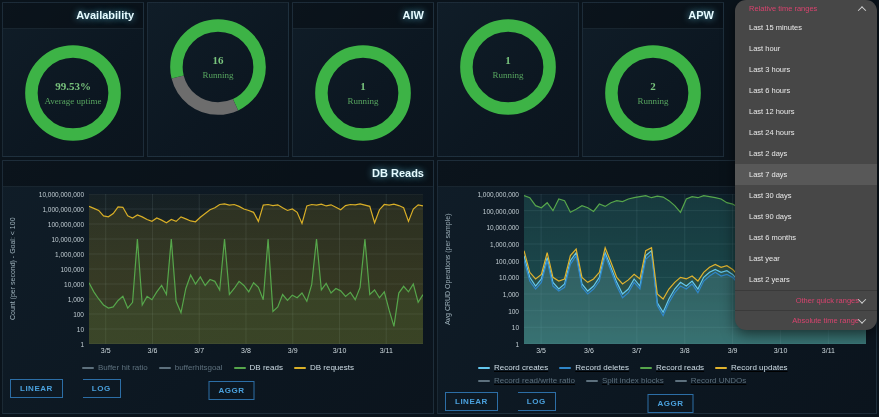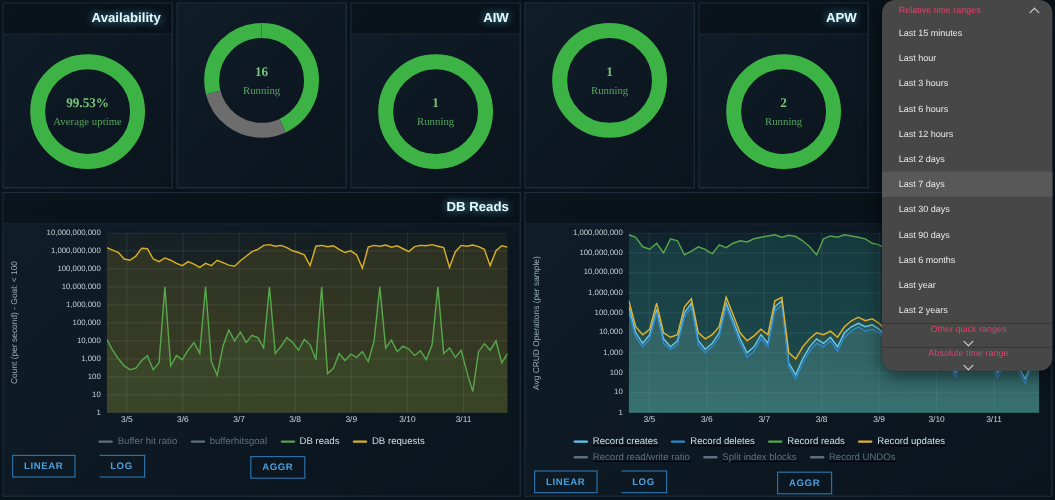--- a/index.html
+++ b/index.html
@@ -40,22 +40,22 @@
   .btn-group{position:absolute;left:7px;top:0;display:flex;gap:20px;}
   .btn-group .btn+.btn{border-left:none;}
   .aggr-wrap{position:absolute;left:50%;transform:translateX(-50%);top:0;padding-left:27px;}
   
   .time-menu{position:absolute;left:735px;top:0;width:142px;background:#474747;z-index:50;
     box-shadow:0 4px 14px rgba(0,0,0,0.55);border-radius:11px;}
   .tm-header{height:17px;display:flex;align-items:center;justify-content:space-between;
     padding:0 12px 0 14px;font-size:7.5px;}
   .tm-item{height:21px;display:flex;align-items:center;padding-left:14px;font-size:7.5px;color:#e9e9e9;cursor:pointer;}
   .tm-item.sel{background:#585858;}
-  .tm-footer-item{height:19px;display:flex;align-items:center;justify-content:space-between;
-    padding:0 12px 0 14px;font-size:7.5px;border-top:1px solid #3a3a3a;cursor:pointer;flex-direction:column;}
+  .tm-footer-item{height:19px;display:flex;align-items:center;justify-content:flex-end;
+    padding:0 12px 0 14px;font-size:7.5px;border-top:1px solid #3a3a3a;cursor:pointer;}
   .chev{width:5px;height:5px;border-right:1.5px solid #cfcfcf;border-bottom:1.5px solid #cfcfcf;display:inline-block;}
   .chev.up{transform:rotate(-135deg) translate(-1px,-1px);}
   .chev.down{transform:rotate(45deg) translate(-1px,-1px);}
 </style>
 </head>
 <body>
 
 <div style="position:absolute;left:2px;top:2px;display:flex;gap:3px;" id="gauge-row">
     <div class="panel" style="position: relative; width: 142px; height: 155px;">
       <div class="p-header">Availability</div>
@@ -309,20 +309,21 @@
   <div class="tm-header">
     <span style="color:#d8436e;">Relative time ranges</span>
     <span class="chev up"></span>
   </div>
   <div id="tm-items">
       <div class="tm-item">Last 15 minutes</div>
       <div class="tm-item">Last hour</div>
       <div class="tm-item">Last 3 hours</div>
       <div class="tm-item">Last 6 hours</div>
       <div class="tm-item">Last 12 hours</div>
+      <div class="tm-item">Last 24 hours</div>
       <div class="tm-item">Last 2 days</div>
       <div class="tm-item sel">Last 7 days</div>
       <div class="tm-item">Last 30 days</div>
       <div class="tm-item">Last 90 days</div>
       <div class="tm-item">Last 6 months</div>
       <div class="tm-item">Last year</div>
       <div class="tm-item">Last 2 years</div>
     </div>
   <div id="tm-footer">
       <div class="tm-footer-item">

